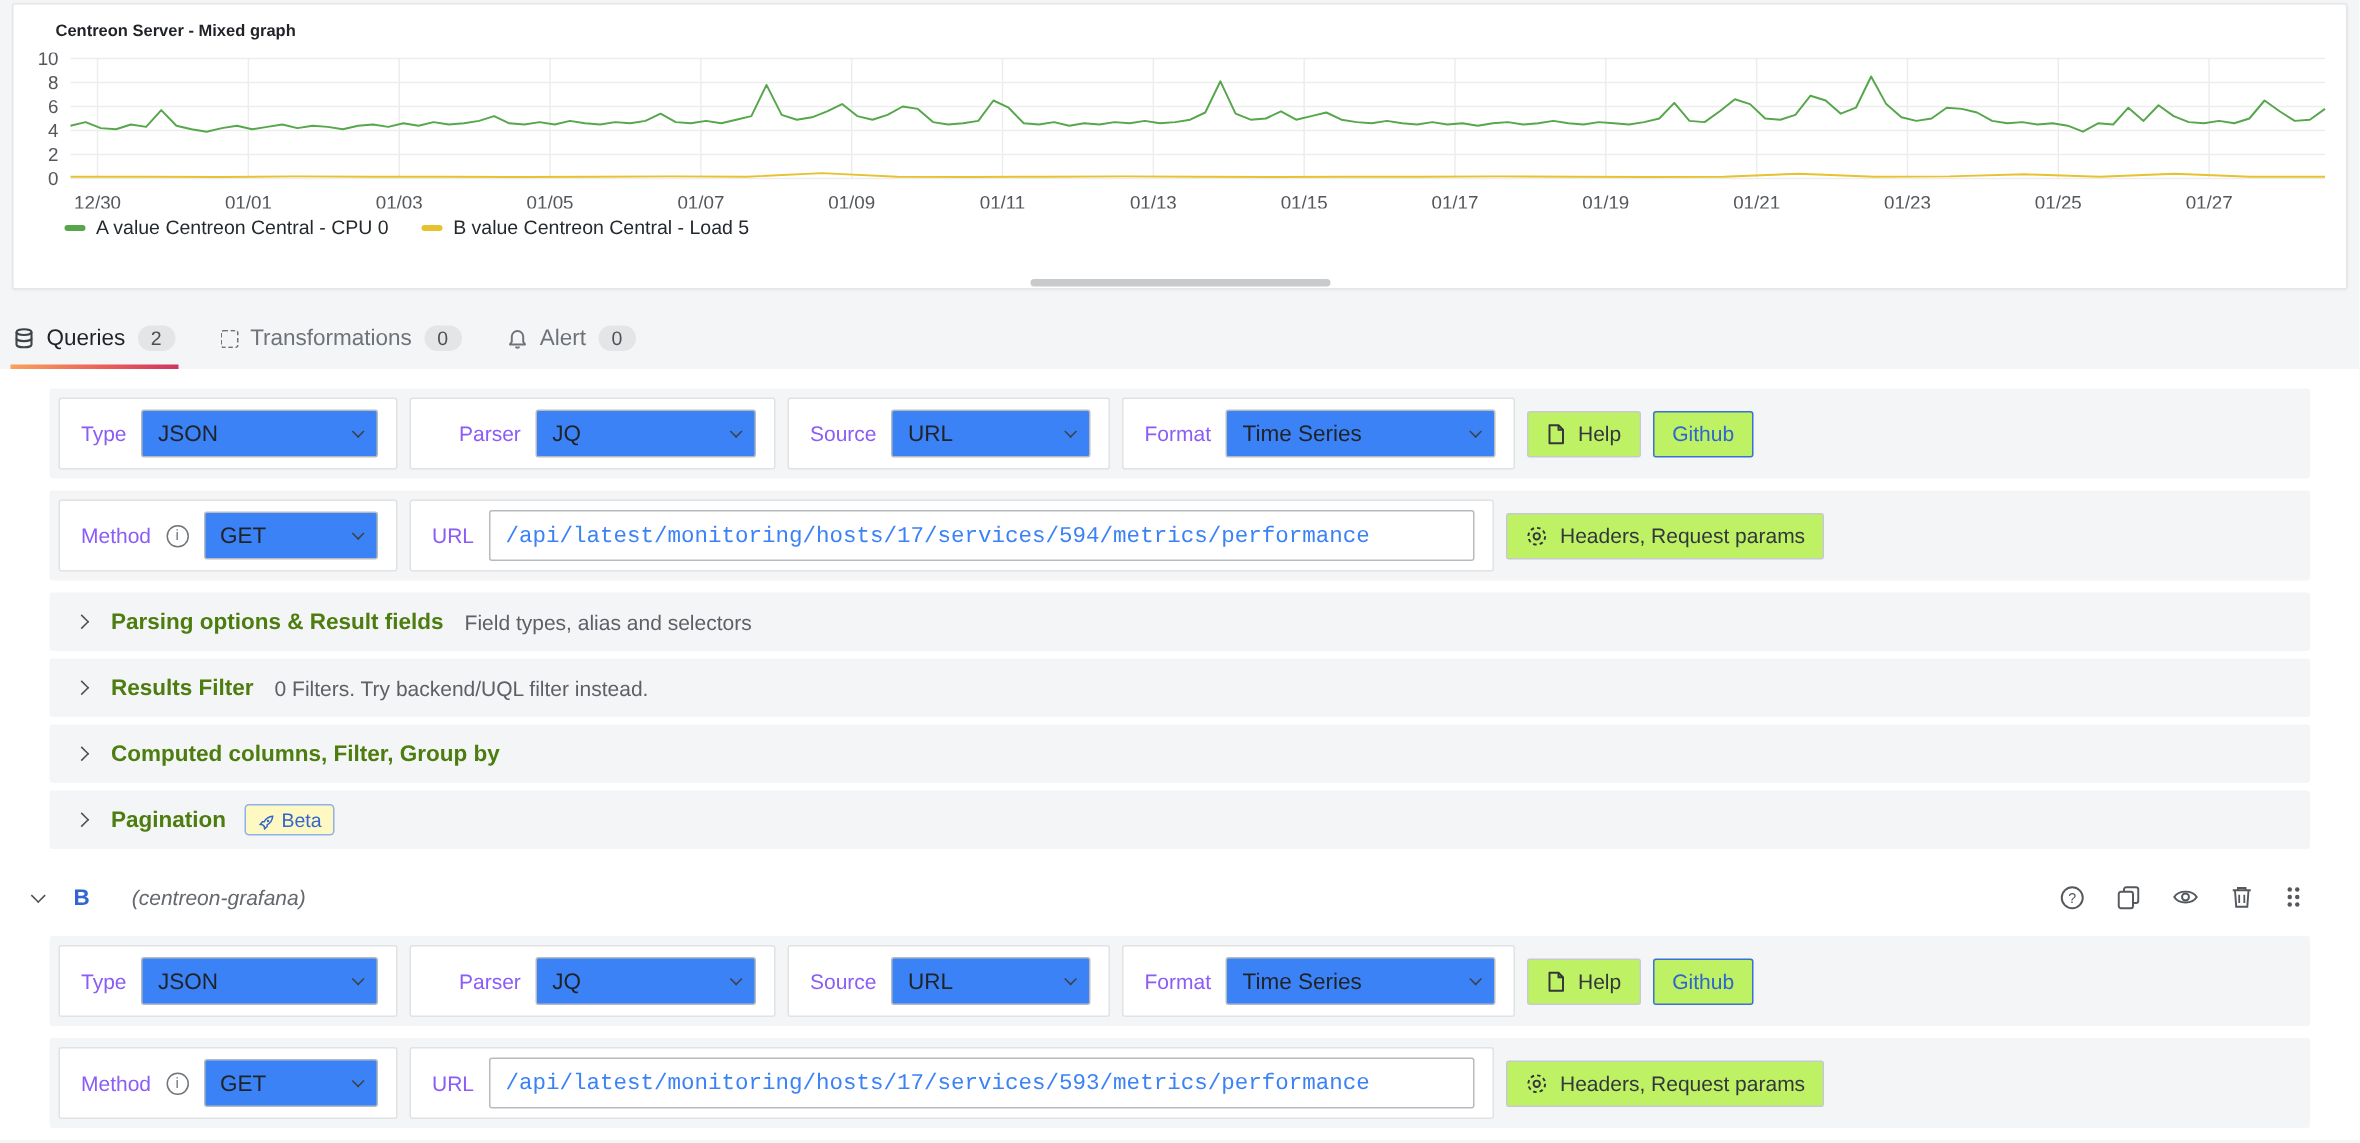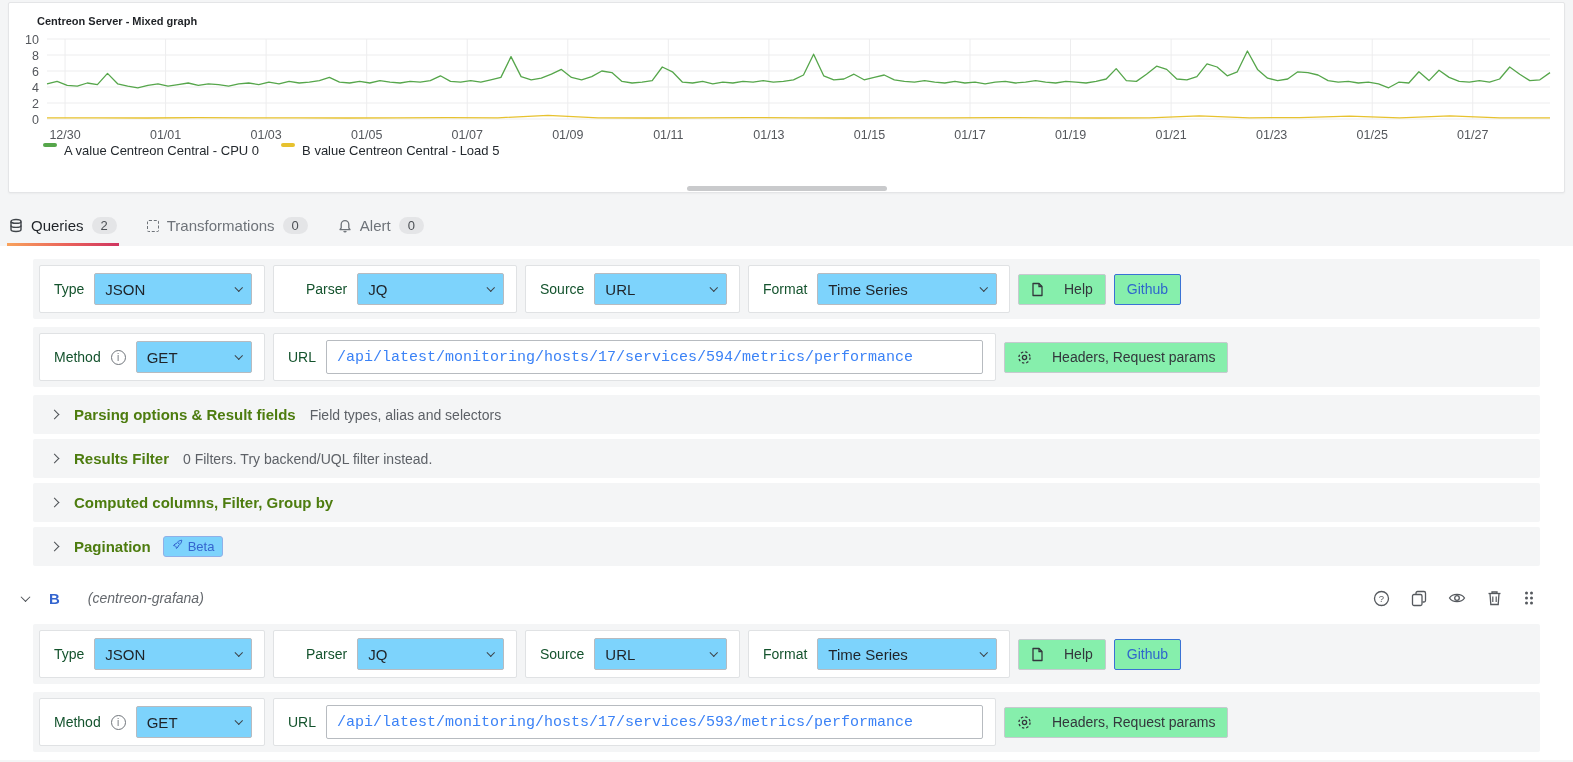--- a/index.html
+++ b/index.html
@@ -12,58 +12,58 @@
   }
   
   .panel {
     position:relative; margin:2px 8px 0; height:191px;
     background:#fff; border:1px solid #e4e5e7; border-radius:2px;
     box-shadow:0 1px 2px rgba(0,0,0,.04);
   }
   .panel-title { margin:0; padding:12px 16px 0 28px; font-size:11px; font-weight:600; color:#1f2226; }
   .chart-wrap { margin-top:8px; padding:0 2px; }
   .legend { display:flex; gap:22px; padding-left:34px; margin-top:0; }
-  .legend-item { display:flex; gap:7px; font-size:13px; color:#24292e; cursor:pointer; }
+  .legend-item { display:flex; align-items:center; gap:7px; font-size:13px; color:#24292e; cursor:pointer; }
   .legend-swatch { display:inline-block; width:14px; height:4px; border-radius:2px; }
   .resize-handle {
     position:absolute; left:50%; bottom:1px; transform:translateX(-50%);
     width:200px; height:5px; border-radius:3px; background:#c9cacc; cursor:row-resize;
   }
   
   .editor { padding-top:16px; }
   .tabs { display:flex; gap:26px; padding-left:7px; }
   .tab { position:relative; display:flex; align-items:center; gap:8px; padding:8px 2px 12px; font-size:15px; color:#6e7379; cursor:pointer; }
   .tab.active { color:#1f2328; font-weight:500; }
   .tab.active::after { content:""; position:absolute; left:0; right:0; bottom:0; height:3px;
     background:linear-gradient(90deg,#f8a25c 0%,#e9605a 55%,#cf3560 100%); }
   .tab .ticon { display:inline-flex; }
   .badge { background:#e4e5e7; border-radius:10px; padding:1px 9px; font-size:13px; font-weight:400; color:#4c5055; }
   
   .content { background:#fff; padding:13px 33px 8px; min-height:513px; }
   .band { background:#f4f5f6; border-radius:2px; display:flex; align-items:center; margin-bottom:8px; }
   .row-fields { height:60px; padding:6px; gap:8px; }
   .group { background:#fff; border:1px solid #e0e2e4; border-radius:2px; height:100%; display:flex; align-items:center; gap:10px; padding:0 12px 0 14px; }
-  .lbl { font-size:14px; color:#14532d; white-space:nowrap; }
-  .select { flex:1; display:flex; align-items:center; justify-content:space-between; background:#7dd3fc;
+  .lbl { font-size:14px; color:#8b5cf6; white-space:nowrap; }
+  .select { flex:1; display:flex; align-items:center; justify-content:space-between; background:#3b82f6;
     border:1px solid #b7bbc0; border-radius:2px; height:32px; padding:0 10px; font-size:15px; color:#1f2328; cursor:pointer; }
   .text-input { flex:1; height:34px; background:#fff; border:1px solid #b7bbc0; border-radius:2px;
     padding:0 10px; font-size:15px; color:#3b82f6; font-family:Liberation Mono, monospace; }
   .w-type,.w-method { width:226px; } .w-parser { width:244px;padding-left:32px; } .w-source { width:215px; } .w-format { width:262px; } .w-url { width:723px; }
-  .btn { display:inline-flex; align-items:center; gap:20px; background:#86efac; border:1px solid #c6cacf; border-radius:2px;
+  .btn { display:inline-flex; align-items:center; gap:8px; background:#bef264; border:1px solid #c6cacf; border-radius:2px;
     height:31px; padding:0 12px; font-size:14px; color:#33373c; cursor:pointer; white-space:nowrap; }
   .btn-github { border-color:#3a72d4; color:#2f66cc; }
   .chev { display:inline-block; width:7px; height:7px; border-right:1.6px solid #4c5055; border-bottom:1.6px solid #4c5055; }
   .chev.down { transform:rotate(45deg) translate(-1px,-1px); }
   .chev.right { transform:rotate(-45deg); }
   .chev.sm { width:5.5px; height:5.5px; border-color:#3d4248; }
   
   .section { height:39px; padding-left:18px; margin-bottom:5px; cursor:pointer; }
   .section-title { font-size:15px; font-weight:600; color:#4d7c0f; margin-left:16px; }
   .section-sub { font-size:14px; color:#5d6167; margin-left:14px; }
-  .beta { display:inline-flex; align-items:flex-start; gap:5px; margin-left:12px; background:#7dd3fc;
+  .beta { display:inline-flex; align-items:flex-end; gap:5px; margin-left:12px; background:#fef9c3;
     border:1px solid #8fb0e8; border-radius:3px; padding:2px 8px; font-size:13px; color:#3465cf; }
   
   .query-header { display:flex; align-items:center; height:34px; margin:15px 0 9px -11px; }
   .refid { font-size:15px; font-weight:700; color:#3465cf; margin-left:20px; cursor:pointer; }
   .dsname { font-size:14px; font-style:italic; color:#64686d; margin-left:28px; }
   .qh-icons { margin-left:auto; display:flex; align-items:center; gap:21px; padding-right:5px; }
   .icon-btn { display:inline-flex; cursor:pointer; }
   .info-circle { display:inline-flex; align-items:center; justify-content:center; width:15px; height:15px;
     border:1.2px solid #70757b; border-radius:50%; font-size:10px; color:#70757b; }
   .dashed-sq { width:12px; height:12px; border:1.4px dashed #6e7379; border-radius:2px; }

